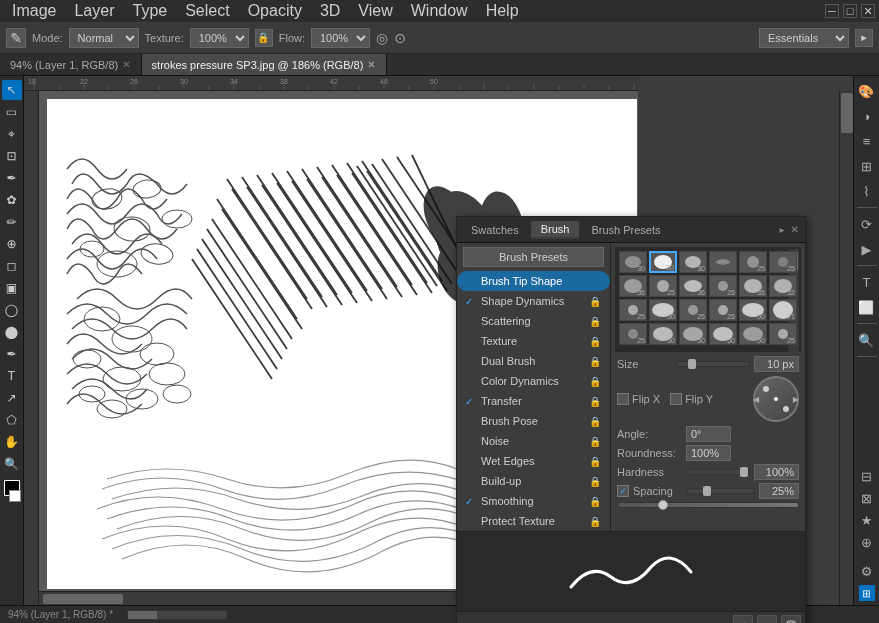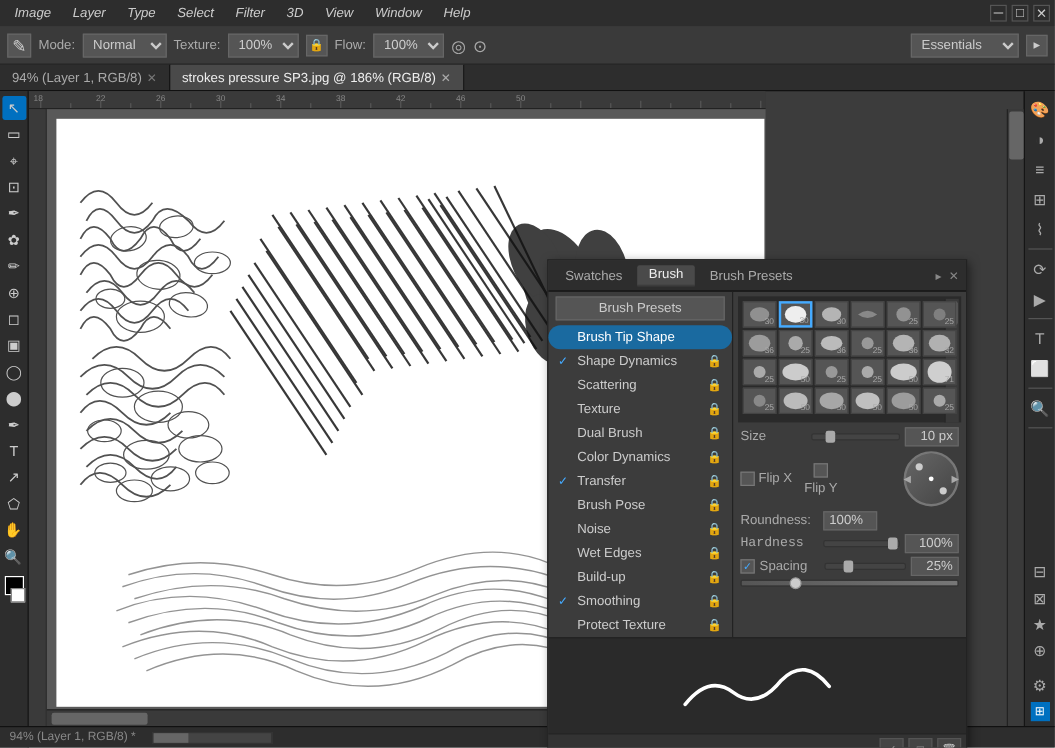--- a/index.html
+++ b/index.html
@@ -1,20 +1,20 @@
 <!DOCTYPE html>
 <html><head>
   <meta charset="utf-8">
   <style>
     * { margin: 0; padding: 0; box-sizing: border-box; }
     body { width: 879px; height: 623px; overflow: hidden; background: #3c3c3c; font-family: 'Segoe UI', Arial, sans-serif; font-size: 11px; color: #ccc; }
 
     
     .menu-bar { background: #2d2d2d; height: 22px; display: flex; align-items: center; padding: 0 4px; gap: 2px; }
-    .menu-item { padding: 2px 8px; color: #ccc; cursor: pointer; font-size: 11px; font-style: italic; }
+    .menu-item { padding: 2px 8px; color: #ccc; cursor: pointer; font-size: 16px; }
 
     
     .toolbar { background: #3a3a3a; height: 32px; display: flex; align-items: center; padding: 0 6px; gap: 6px; border-bottom: 1px solid #222; }
     .toolbar-label { color: #aaa; font-size: 11px; }
     .toolbar-select { background: #555; color: #ccc; border: 1px solid #666; height: 20px; font-size: 11px; padding: 0 4px; min-width: 70px; }
 
     
     .tabs-row { background: #2d2d2d; height: 22px; display: flex; align-items: stretch; border-bottom: 1px solid #111; }
     .tab { padding: 0 10px; display: flex; align-items: center; font-size: 11px; color: #aaa; cursor: pointer; border-right: 1px solid #111; gap: 4px; }
     .tab.active { background: #4a4a4a; color: #eee; }
@@ -65,21 +65,21 @@
     .status-bar { position: absolute; bottom: 0; left: 0; right: 0; height: 18px; background: #2d2d2d; display: flex; align-items: center; padding: 0 8px; font-size: 10px; color: #888; gap: 10px; border-top: 1px solid #111; margin-top: 41px; }
   </style>
 </head>
 <body>
 
 <div class="menu-bar">
   <div class="menu-item">Image</div>
   <div class="menu-item">Layer</div>
   <div class="menu-item">Type</div>
   <div class="menu-item">Select</div>
-  <div class="menu-item">Filter</div>
+  <div class="menu-item">Opacity</div>
   <div class="menu-item">3D</div>
   <div class="menu-item">View</div>
   <div class="menu-item">Window</div>
   <div class="menu-item">Help</div>
   <div style="margin-left:auto; display:flex; gap:4px;">
     <div style="width:14px;height:14px;background:#2d2d2d;border:1px solid #555;display:flex;align-items:center;justify-content:center;cursor:pointer;">─</div>
     <div style="width:14px;height:14px;background:#2d2d2d;border:1px solid #555;display:flex;align-items:center;justify-content:center;cursor:pointer;">□</div>
     <div style="width:14px;height:14px;background:#2d2d2d;border:1px solid #555;display:flex;align-items:center;justify-content:center;cursor:pointer;">✕</div>
   </div>
 </div>
@@ -536,45 +536,49 @@
             <div style="width:8px;height:10px;background:#aaa;border-radius:2px;position:absolute;top:-3px;left:15%;cursor:pointer;"></div>
           </div>
           <div style="background:#555;border:1px solid #666;color:#ccc;font-size:11px;padding:1px 4px;min-width:45px;text-align:right;">10 px</div>
         </div>
 
         <div style="display:flex;align-items:center;gap:10px;margin-bottom:4px;padding:0 2px;">
           <div style="display:flex;align-items:center;gap:3px;">
             <div style="width:12px;height:12px;background:#555;border:1px solid #777;display:flex;align-items:center;justify-content:center;font-size:9px;cursor:pointer;"></div>
             <span style="font-size:11px;color:#aaa;">Flip X</span>
           </div>
-          <div style="display:flex;align-items:center;gap:3px;flex-direction:column;">
+          <div style="display:flex;align-items:center;gap:3px;">
             <div style="width:12px;height:12px;background:#555;border:1px solid #777;display:flex;align-items:center;justify-content:center;font-size:9px;cursor:pointer;"></div>
             <span style="font-size:11px;color:#aaa;">Flip Y</span>
           </div>
 
           <div style="margin-left:auto;position:relative;">
             <div style="width:46px;height:46px;border-radius:50%;background:linear-gradient(135deg,#666,#444);border:2px solid #777;position:relative;cursor:pointer;">
               <div style="width:4px;height:4px;background:#fff;border-radius:50%;position:absolute;top:50%;left:50%;transform:translate(-50%,-50%);"></div>
               <div style="width:6px;height:6px;background:#ccc;border-radius:50%;position:absolute;top:20%;left:20%;"></div>
               <div style="width:6px;height:6px;background:#ccc;border-radius:50%;position:absolute;bottom:20%;right:20%;"></div>
 
               <div style="position:absolute;right:-2px;top:50%;transform:translateY(-50%);font-size:8px;color:#aaa;">▶</div>
               <div style="position:absolute;left:-2px;top:50%;transform:translateY(-50%);font-size:8px;color:#aaa;">◀</div>
             </div>
           </div>
         </div>
 
+        <div style="display:flex;align-items:center;gap:4px;margin-bottom:3px;padding:0 2px;">
+          <span style="color:#aaa;font-size:11px;min-width:65px;">Angle:</span>
+          <div style="background:#555;border:1px solid #666;color:#ccc;font-size:11px;padding:1px 4px;min-width:45px;">0°</div>
+        </div>
 
         <div style="display:flex;align-items:center;gap:4px;margin-bottom:3px;padding:0 2px;">
           <span style="color:#aaa;font-size:11px;min-width:65px;">Roundness:</span>
           <div style="background:#555;border:1px solid #666;color:#ccc;font-size:11px;padding:1px 4px;min-width:45px;">100%</div>
         </div>
 
         <div style="display:flex;align-items:center;gap:4px;margin-bottom:3px;padding:0 2px;">
-          <span style="color:#aaa;font-size:11px;min-width:65px;font-family:Liberation Mono, monospace;">Hardness</span>
+          <span style="color:#aaa;font-size:11px;min-width:65px;">Hardness</span>
           <div style="flex:1;height:6px;background:#444;border:1px solid #333;border-radius:2px;position:relative;cursor:pointer;">
             <div style="width:8px;height:10px;background:#aaa;border-radius:2px;position:absolute;top:-3px;right:2%;cursor:pointer;"></div>
           </div>
           <div style="background:#555;border:1px solid #666;color:#ccc;font-size:11px;padding:1px 4px;min-width:45px;text-align:right;">100%</div>
         </div>
 
         <div style="display:flex;align-items:center;gap:4px;margin-bottom:3px;padding:0 2px;">
           <div style="width:12px;height:12px;background:#555;border:1px solid #777;display:flex;align-items:center;justify-content:center;font-size:9px;color:#4af;cursor:pointer;">✓</div>
           <span style="color:#aaa;font-size:11px;min-width:50px;">Spacing</span>
           <div style="flex:1;height:6px;background:#444;border:1px solid #333;border-radius:2px;position:relative;cursor:pointer;">

